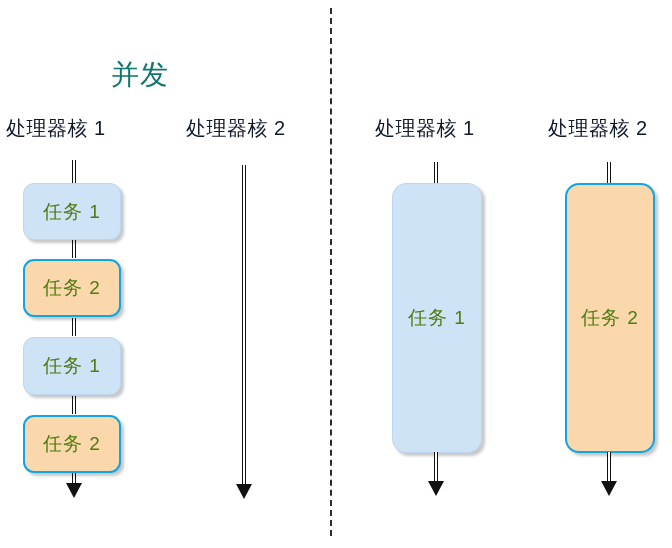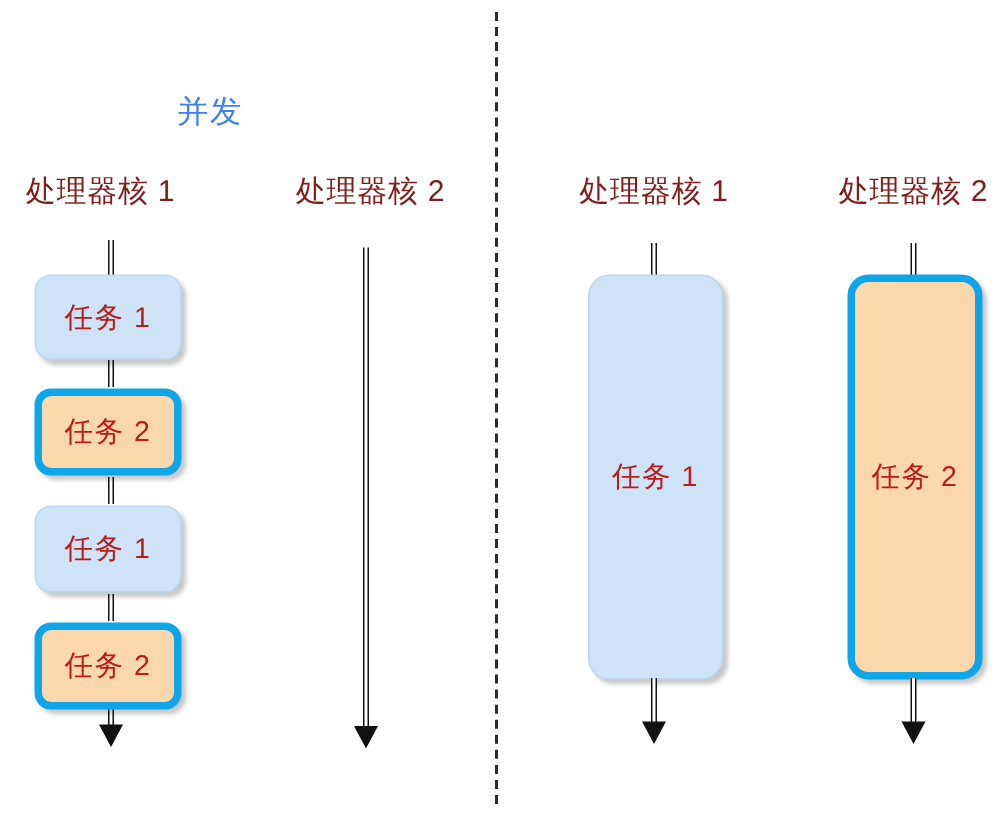--- a/index.html
+++ b/index.html
@@ -25,37 +25,37 @@
     left: 330px;
     top: 8px;
     width: 0;
     height: 528px;
     border-left: 2px dashed #2b2b2b;
   }
 
   
   .panel-title {
     position: absolute;
-    font-size: 21px;
+    font-size: 28px;
     line-height: 26px;
     letter-spacing: 1px;
     white-space: nowrap;
     text-align: center;
-    color: #3b82f6;
+    color: #0f766e;
   }
 
   
   .core-label {
     position: absolute;
     font-size: 20px;
     line-height: 25px;
     letter-spacing: 0.5px;
     white-space: nowrap;
-    text-align: center;
-    color: #7f1d1d;
+    text-align: left;
+    color: #0f172a;
   }
 
   
   .shaft {
     position: absolute;
     width: 4px;
     background: #ffffff;
     border-left: 1px solid #111111;
     border-right: 1px solid #111111;
     box-sizing: border-box;
@@ -75,33 +75,33 @@
   .task-box {
     position: absolute;
     box-sizing: border-box;
     border-radius: 11px;
     display: flex;
     align-items: center;
     justify-content: center;
     font-size: 19px;
     letter-spacing: 1px;
     white-space: nowrap;
-    color: #b91c1c;
+    color: #4d7c0f;
     box-shadow: 3px 3px 3px rgba(0,0,0,0.22);
   }
   .task-box.tall {
     border-radius: 14px;
   }
   .task-blue {
     background: #cfe3f7;
     border: 1px solid #bcd7ef;
   }
   .task-orange {
     background: #fbd8ac;
-    border: 5px solid #0ea5e9;
+    border: 2px solid #0ea5e9;
   }
 </style>
 </head>
 <body>
 
 <div id="canvas">
 
   <div class="divider"></div>
 
   <div class="panel-title" style="left:80px; top:62px; width:120px;">并发</div>

